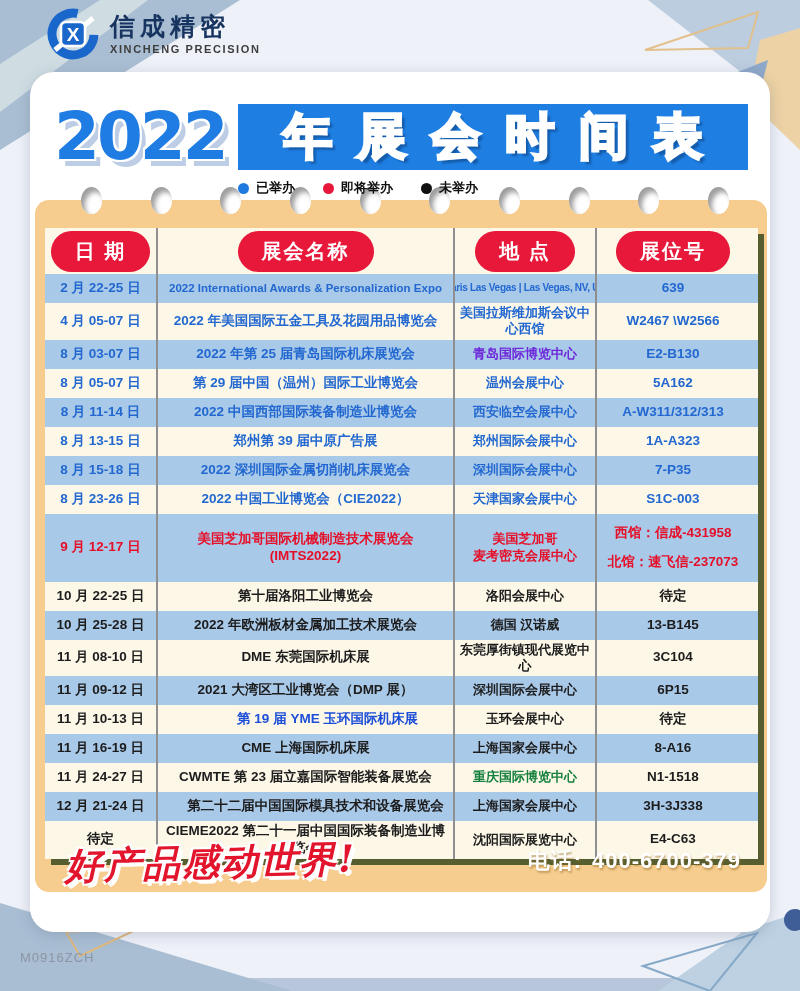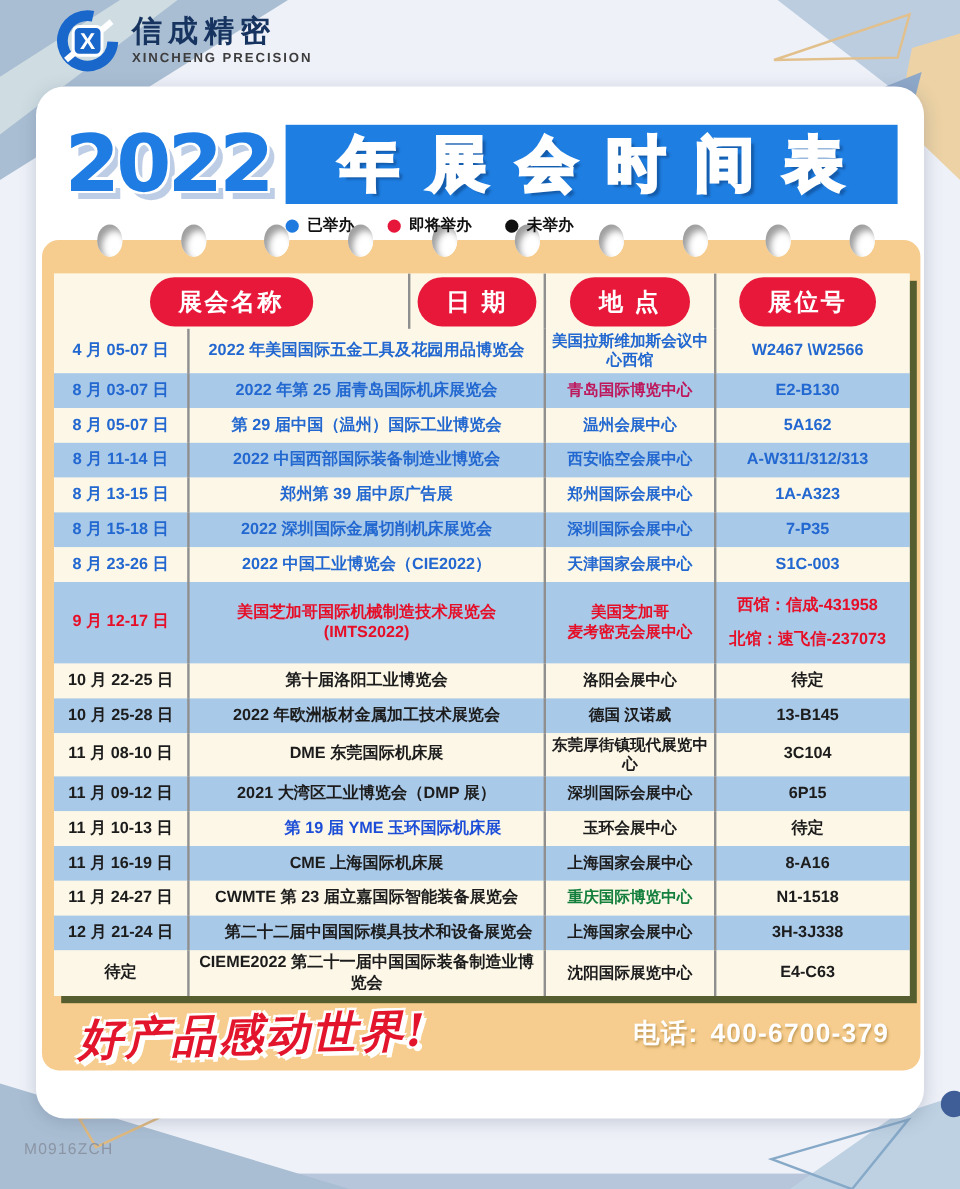--- a/index.html
+++ b/index.html
@@ -158,44 +158,50 @@
       <span class="hole"></span>
       <span class="hole"></span>
       <span class="hole"></span>
       <span class="hole"></span>
       <span class="hole"></span>
       <span class="hole"></span>
     </div>
 
     <div class="table">
       <div class="thead">
+        <div class="hcell c-date sep">
+          <span class="pill">日 期</span>
+        </div>
         <div class="hcell c-name sep">
           <span class="pill">展会名称</span>
         </div>
-        <div class="hcell c-date sep">
-          <span class="pill">日 期</span>
-        </div>
         <div class="hcell c-location sep">
           <span class="pill">地 点</span>
         </div>
         <div class="hcell c-booth">
           <span class="pill">展位号</span>
         </div>
       </div>
       <div id="table-body">
+          <div class="trow blue">
+            <div class="cell c-date sep" style="color: rgb(34, 104, 208);">2 月 22-25 日</div>
+            <div class="cell c-name sep latin-long" style="color: rgb(34, 104, 208);">2022 International Awards &amp; Personalization Expo</div>
+            <div class="cell c-location sep latin-long" style="color: rgb(34, 104, 208);">Paris Las Vegas | Las Vegas, NV, US</div>
+            <div class="cell c-booth" style="color: rgb(34, 104, 208);">639</div>
+          </div>
           <div class="trow cream">
             <div class="cell c-date sep" style="color: rgb(34, 104, 208);">4 月 05-07 日</div>
             <div class="cell c-name sep" style="color: rgb(34, 104, 208);">2022 年美国国际五金工具及花园用品博览会</div>
             <div class="cell c-location sep" style="color: rgb(34, 104, 208);">美国拉斯维加斯会议中心西馆</div>
             <div class="cell c-booth" style="color: rgb(34, 104, 208);">W2467 \W2566</div>
           </div>
           <div class="trow blue">
             <div class="cell c-date sep" style="color: rgb(34, 104, 208);">8 月 03-07 日</div>
             <div class="cell c-name sep" style="color: rgb(34, 104, 208);">2022 年第 25 届青岛国际机床展览会</div>
-            <div class="cell c-location sep" style="color: #be185d;">青岛国际博览中心</div>
+            <div class="cell c-location sep" style="color: #6d28d9;">青岛国际博览中心</div>
             <div class="cell c-booth" style="color: rgb(34, 104, 208);">E2-B130</div>
           </div>
           <div class="trow cream">
             <div class="cell c-date sep" style="color: rgb(34, 104, 208);">8 月 05-07 日</div>
             <div class="cell c-name sep" style="color: rgb(34, 104, 208);">第 29 届中国（温州）国际工业博览会</div>
             <div class="cell c-location sep" style="color: rgb(34, 104, 208);">温州会展中心</div>
             <div class="cell c-booth" style="color: rgb(34, 104, 208);">5A162</div>
           </div>
           <div class="trow blue">
             <div class="cell c-date sep" style="color: rgb(34, 104, 208);">8 月 11-14 日</div>

